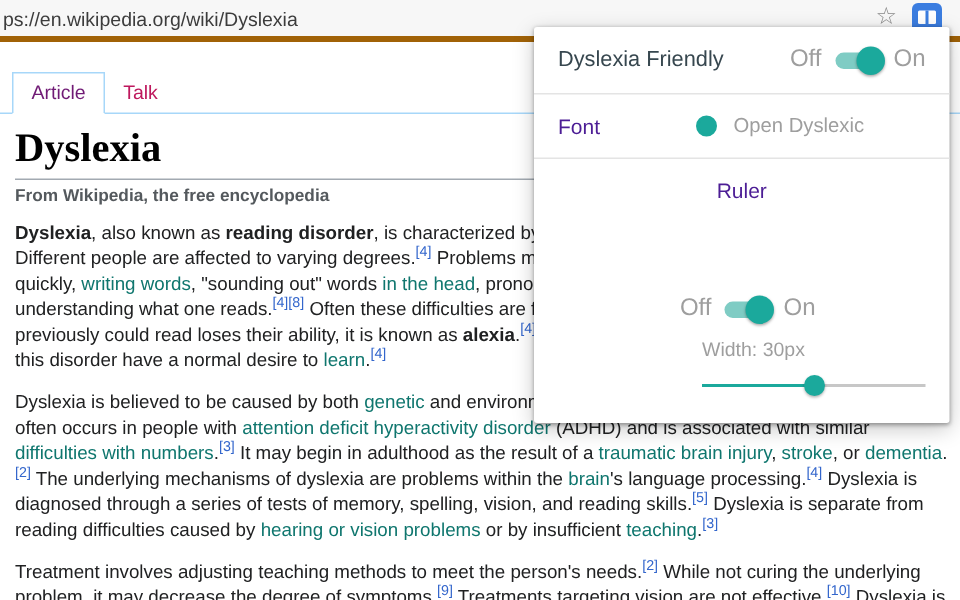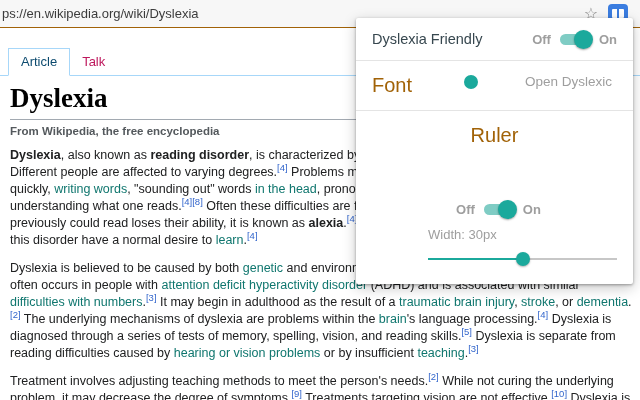--- a/index.html
+++ b/index.html
@@ -4,21 +4,21 @@
 <style>
   * { box-sizing: border-box; }
   html,body { margin:0; padding:0; }
   body {
     width:640px; height:400px; overflow:hidden; position:relative;
     background:#fff; font-family:"Liberation Sans", sans-serif;
   }
 
   
   .chrome {
-    height:28px; background:#f7f7f7; border-bottom:1px solid #a16207;
+    height:28px; background:#f7f7f7; border-bottom:4px solid #a16207;
     display:flex; align-items:center; padding:0 6px 0 0;
   }
   .url {
     flex:1; font-size:13px; color:#3c3c3c; white-space:nowrap; overflow:hidden;
     padding-left:2px;
   }
   .star { color:#8a8a8a; font-size:16px; margin:0 10px; line-height:1; }
   .ext-icon {
     width:20px; height:20px; border-radius:4px; background:#3b7de0;
     margin-right:6px; position:relative; flex:0 0 auto;
@@ -34,21 +34,21 @@
 
   
   .tabs {
     display:flex; margin-top:20px; padding-left:8px;
     border-bottom:1px solid #a7d7f9; align-items:flex-end;
   }
   .tab {
     font-size:13px; padding:5px 12px 6px; cursor:default;
   }
   .tab.active {
-    color:#0c4a6e; background:#fff;
+    color:#701a75; background:#fff;
     border:1px solid #a7d7f9; border-bottom:1px solid #fff; margin-bottom:-1px;text-align:center;
   }
   .tab.inactive { color:#be185d; }
 
   h1.page-title {
     margin:6px 10px 0 10px; padding-bottom:5px;
     font-family:"Liberation Serif", serif; font-weight:600;
     font-size:27px; line-height:1.2; color:#000;
     border-bottom:1px solid #a2a9b1;
   }
@@ -72,41 +72,41 @@
     color:#37474f;
   }
   .popup-row {
     display:flex; align-items:center; padding:13px 16px;
   }
   .popup-row.head { justify-content:space-between; }
   .popup-title { font-size:14.5px; color:#37474f; }
   .divider { border-top:1px solid #e4e4e4; margin:0; }
 
   .toggle-group { display:flex; align-items:center; gap:9px; }
-  .toggle-text { font-size:13px; color:#9e9e9e;font-weight:bold; }
+  .toggle-text { font-size:16px; color:#9e9e9e; }
   .switch {
     width:30px; height:11px; border-radius:6px; background:#7fccc4;
     position:relative; cursor:pointer; flex:0 0 auto;
   }
   .switch .knob {
     position:absolute; top:-4px; right:-3px; width:19px; height:19px;
     border-radius:50%; background:#1ba99c; box-shadow:0 1px 2px rgba(0,0,0,.35);
   }
 
-  .section-label { font-size:20px; color:#a16207; flex:0 0 78px; }
+  .section-label { font-size:14px; color:#4c1d95; flex:0 0 78px; }
   .font-options { display:flex; flex-direction:column; gap:10px; padding-left:14px; }
   .radio-option { display:flex; align-items:center; gap:11px; cursor:pointer; }
   .radio {
     width:14px; height:14px; border-radius:50%; border:2px solid #8d8d8d;
     background:#fff; flex:0 0 auto;
   }
   .radio.selected { background:#1ba99c; border-color:#1ba99c; }
-  .radio-label { font-size:13.5px; color:#9e9e9e;margin-left:36px; }
+  .radio-label { font-size:13.5px; color:#9e9e9e; }
 
-  .width-block { padding:2px 16px 18px 72px; }
+  .width-block { padding:2px 16px 18px 72px;margin-left:40px; }
   .width-label { font-size:13px; color:#9e9e9e; margin-bottom:10px; }
   .slider { position:relative; height:14px; }
   .slider .track {
     position:absolute; left:0; right:0; top:6px; height:2px; background:#c7c7c7;
   }
   .slider .fill {
     position:absolute; left:0; top:6px; height:2px; background:#1ba99c;
   }
   .slider .slider-knob {
     position:absolute; top:0; width:14px; height:14px; border-radius:50%;

